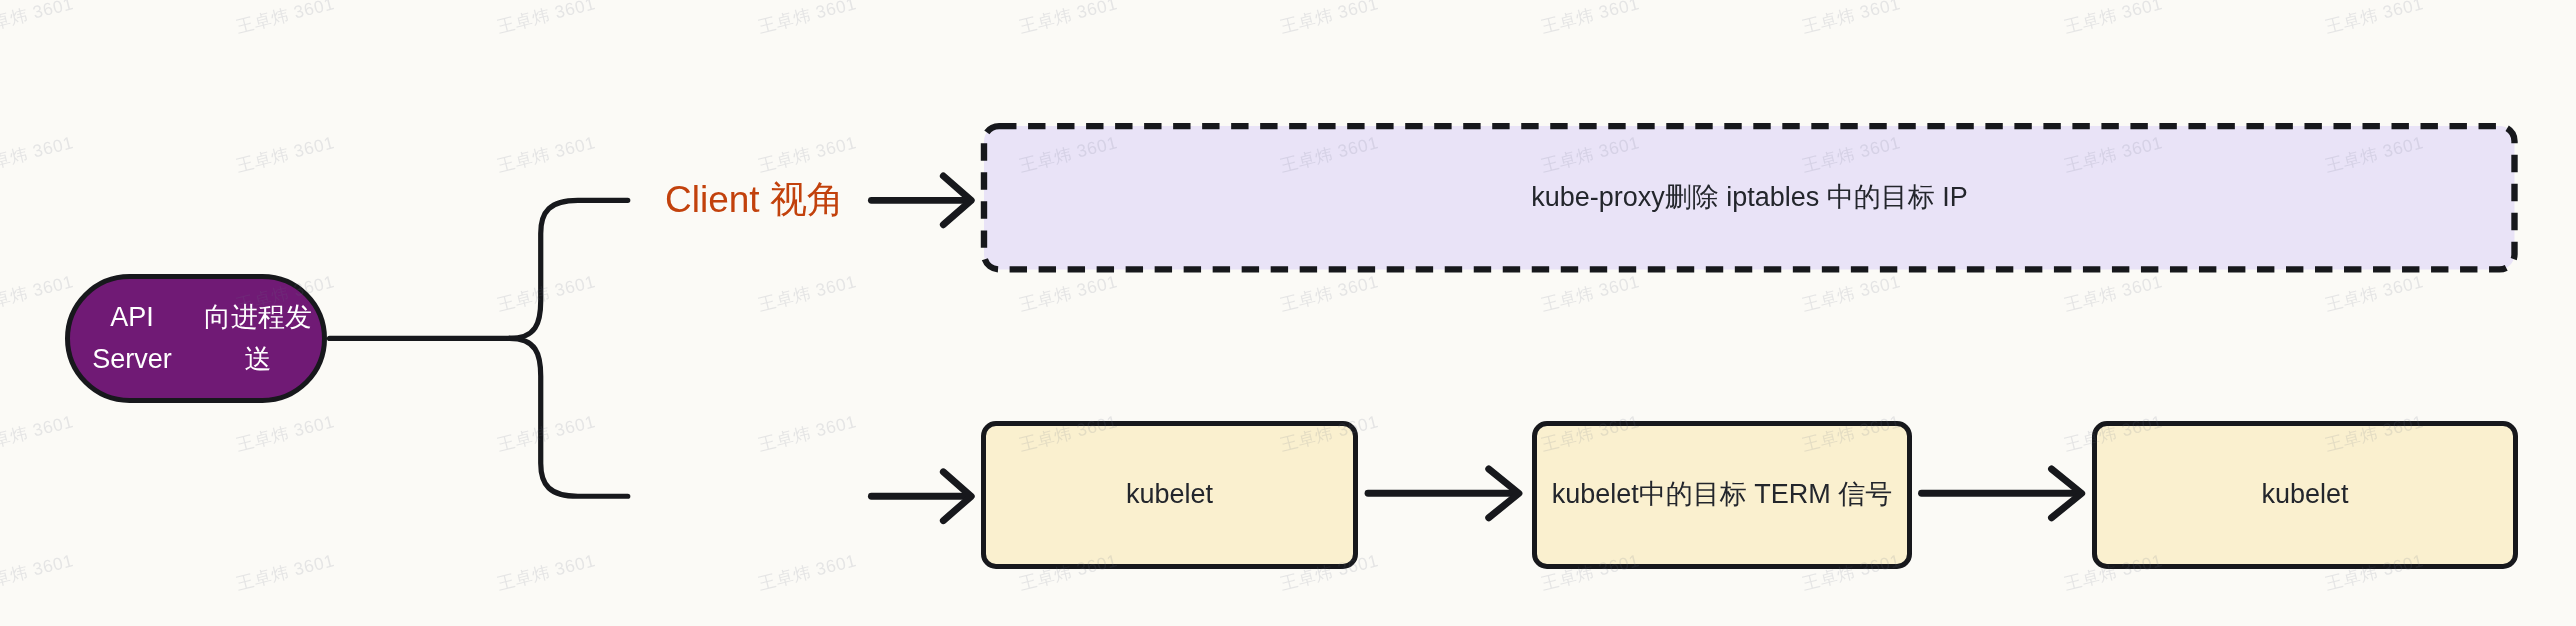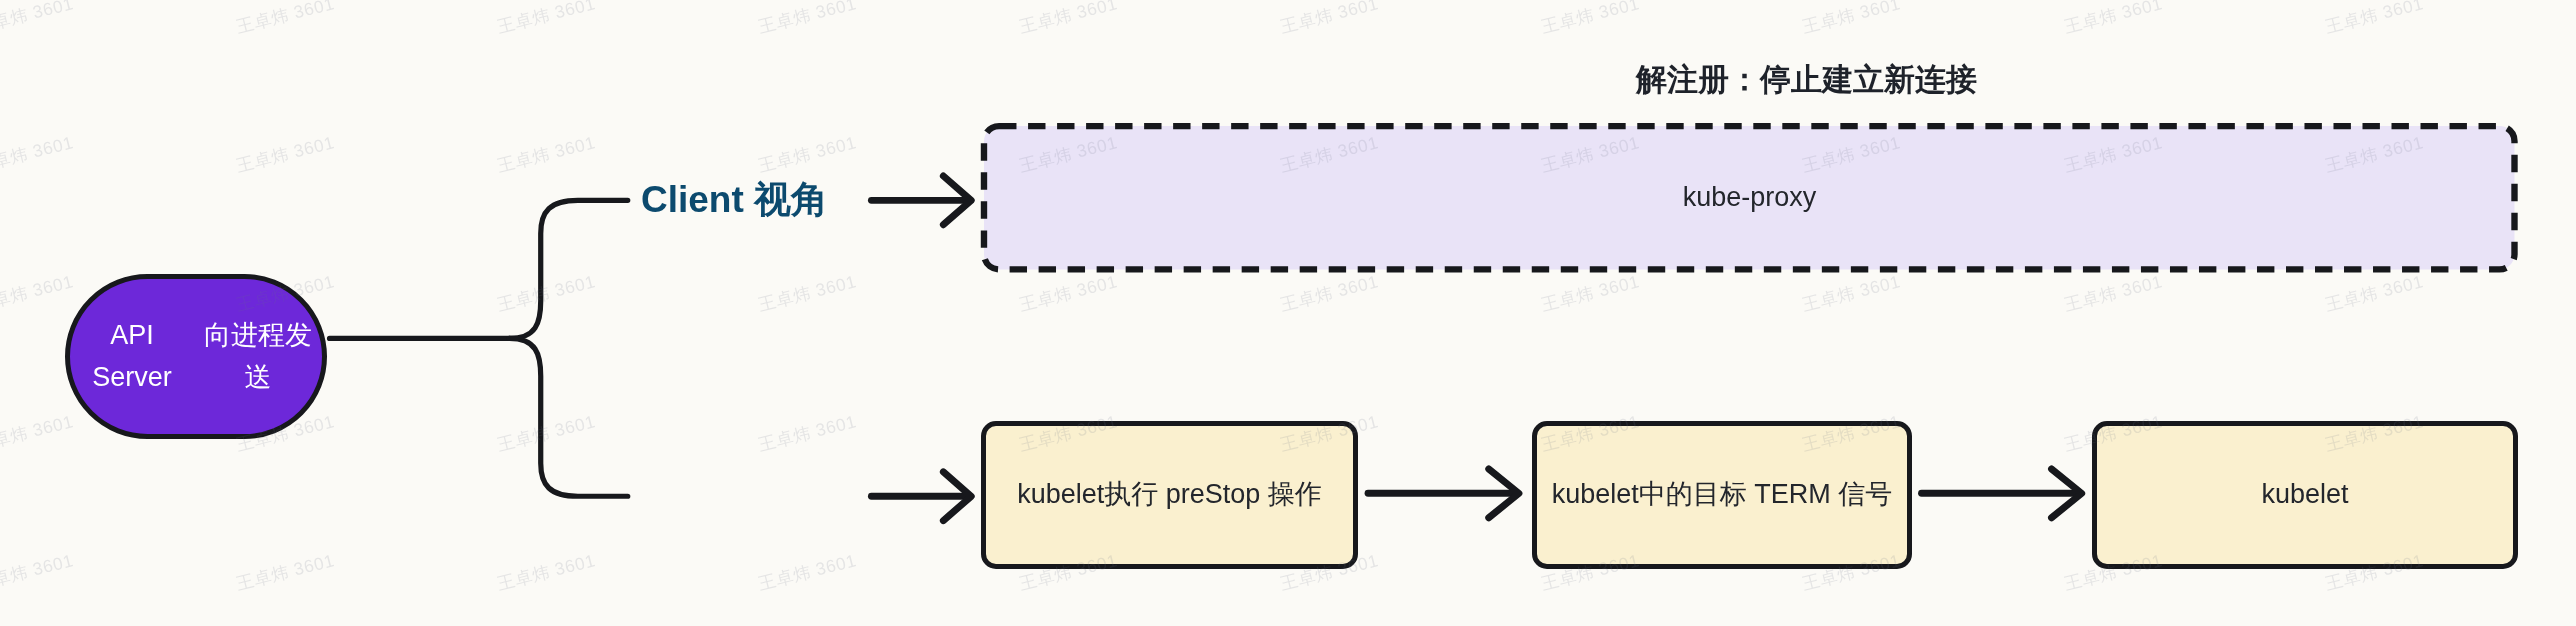--- a/index.html
+++ b/index.html
@@ -18,44 +18,44 @@
   .node{
     position:absolute;
     display:flex;flex-direction:row;align-items:center;justify-content:center;
     text-align:center;
     color:#23262C;
     font-size:27px;line-height:1.52;
     box-sizing:border-box;
     z-index:2;
   }
   .root-node{
-    left:65px;top:274px;width:262px;height:165px;
-    background:#6d28d9;
+    left:65px;top:274px;width:262px;height:129px;
+    background:#701a75;
     border:5.2px solid #17181C;
     border-radius:580px;
     color:#FFFFFF;
   }
   .purple-node{
     left:981px;top:123px;width:1537px;height:150px;
     background:transparent; 
   }
   .yellow-node{
     background:#FAF0CF;
     border:5.8px solid #17181C;
     border-radius:15px;
     top:421px;height:148px;
   }
   .yellow-node.n1{left:981px;width:377px;}
   .yellow-node.n2{left:1532px;width:380px;}
   .yellow-node.n3{left:2092px;width:426px;}
 
   .branch-label{
     position:absolute;
-    font-size:37px;font-weight:700;color:#0c4a6e;
-    white-space:nowrap;z-index:2;
+    font-size:37px;font-weight:400;color:#c2410c;
+    white-space:nowrap;z-index:2;margin-left:24px;
   }
   .branch-label.client{left:641px;top:175px;}
   .branch-label.server{left:641px;top:471px;}
 
   .annotation{
     position:absolute;
     left:1636px;top:59px;
     font-size:31px;font-weight:700;color:#1E222A;
     white-space:nowrap;z-index:2;
   }
@@ -106,29 +106,28 @@
     </g>
   </svg>
 
   <div class="node root-node">
     <div>API Server</div>
     <div>向进程发送</div>
   </div>
 
   <div class="branch-label client">Client 视角</div>
 
-  <div class="annotation">解注册：停止建立新连接</div>
 
   <div class="node purple-node">
     <div>kube-proxy</div>
+    <div>删除 iptables 中的目标 IP</div>
   </div>
 
   <div class="node yellow-node n1">
     <div>kubelet</div>
-    <div>执行 preStop 操作</div>
   </div>
   <div class="node yellow-node n2">
     <div>kubelet</div>
     <div>中的目标 TERM 信号</div>
   </div>
   <div class="node yellow-node n3">
     <div>kubelet</div>
   </div>
 
   <div id="watermarks">

